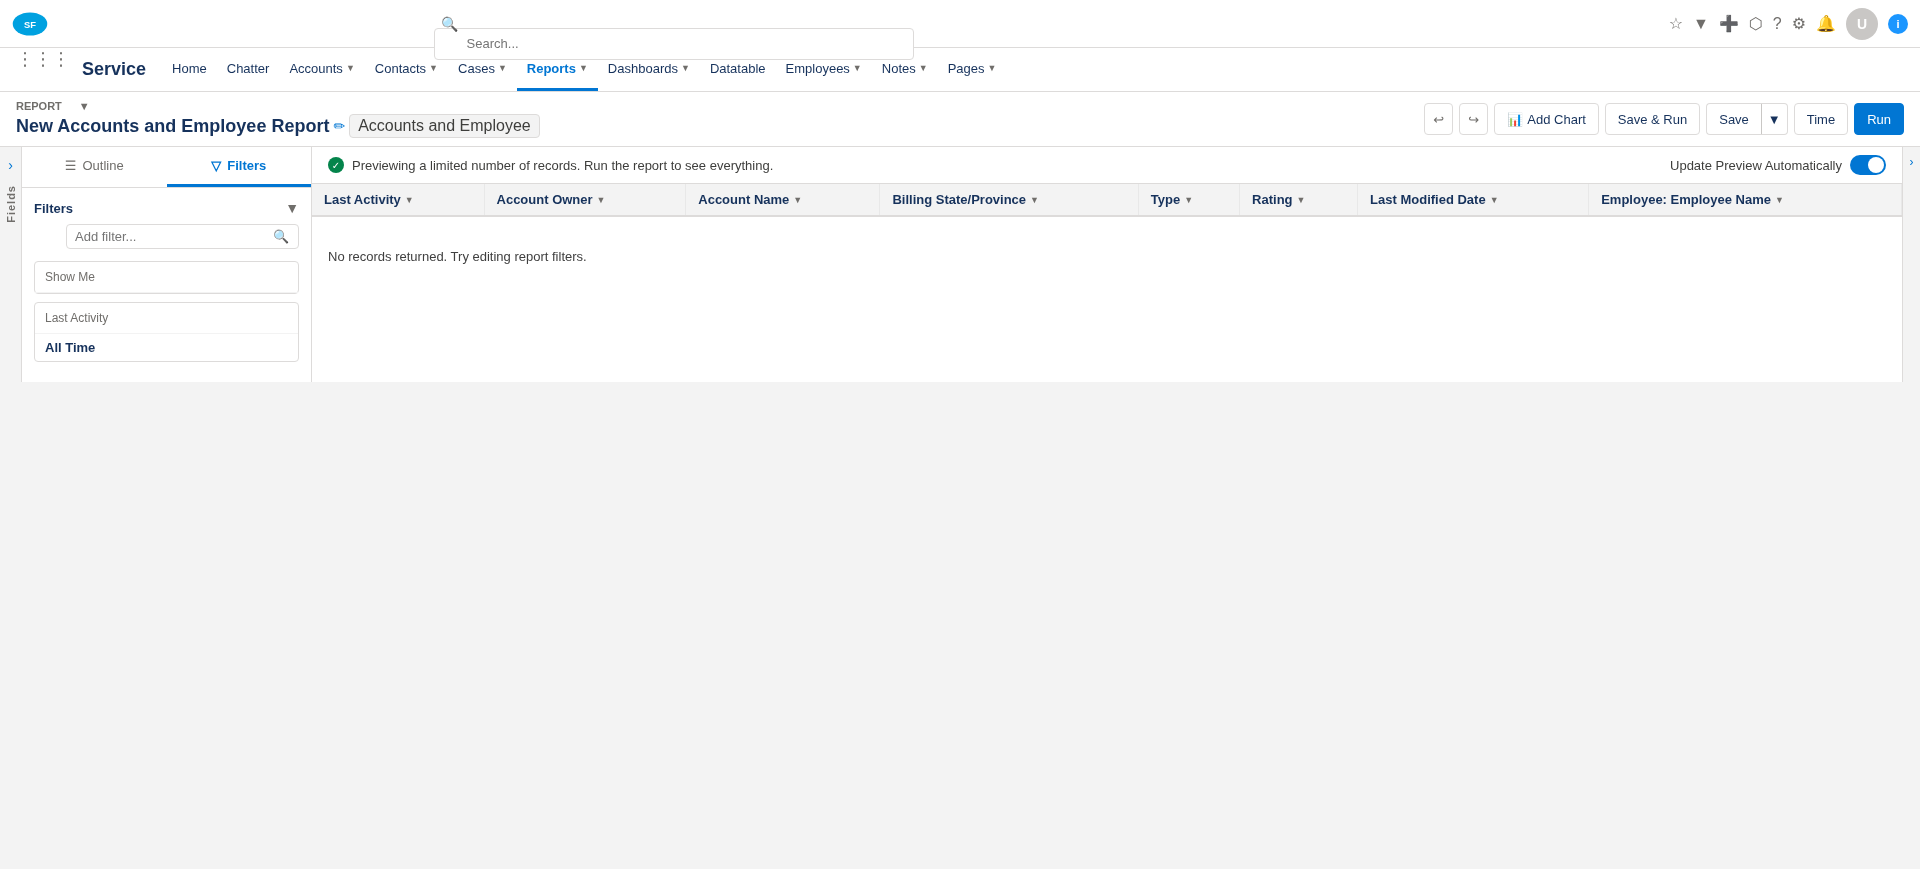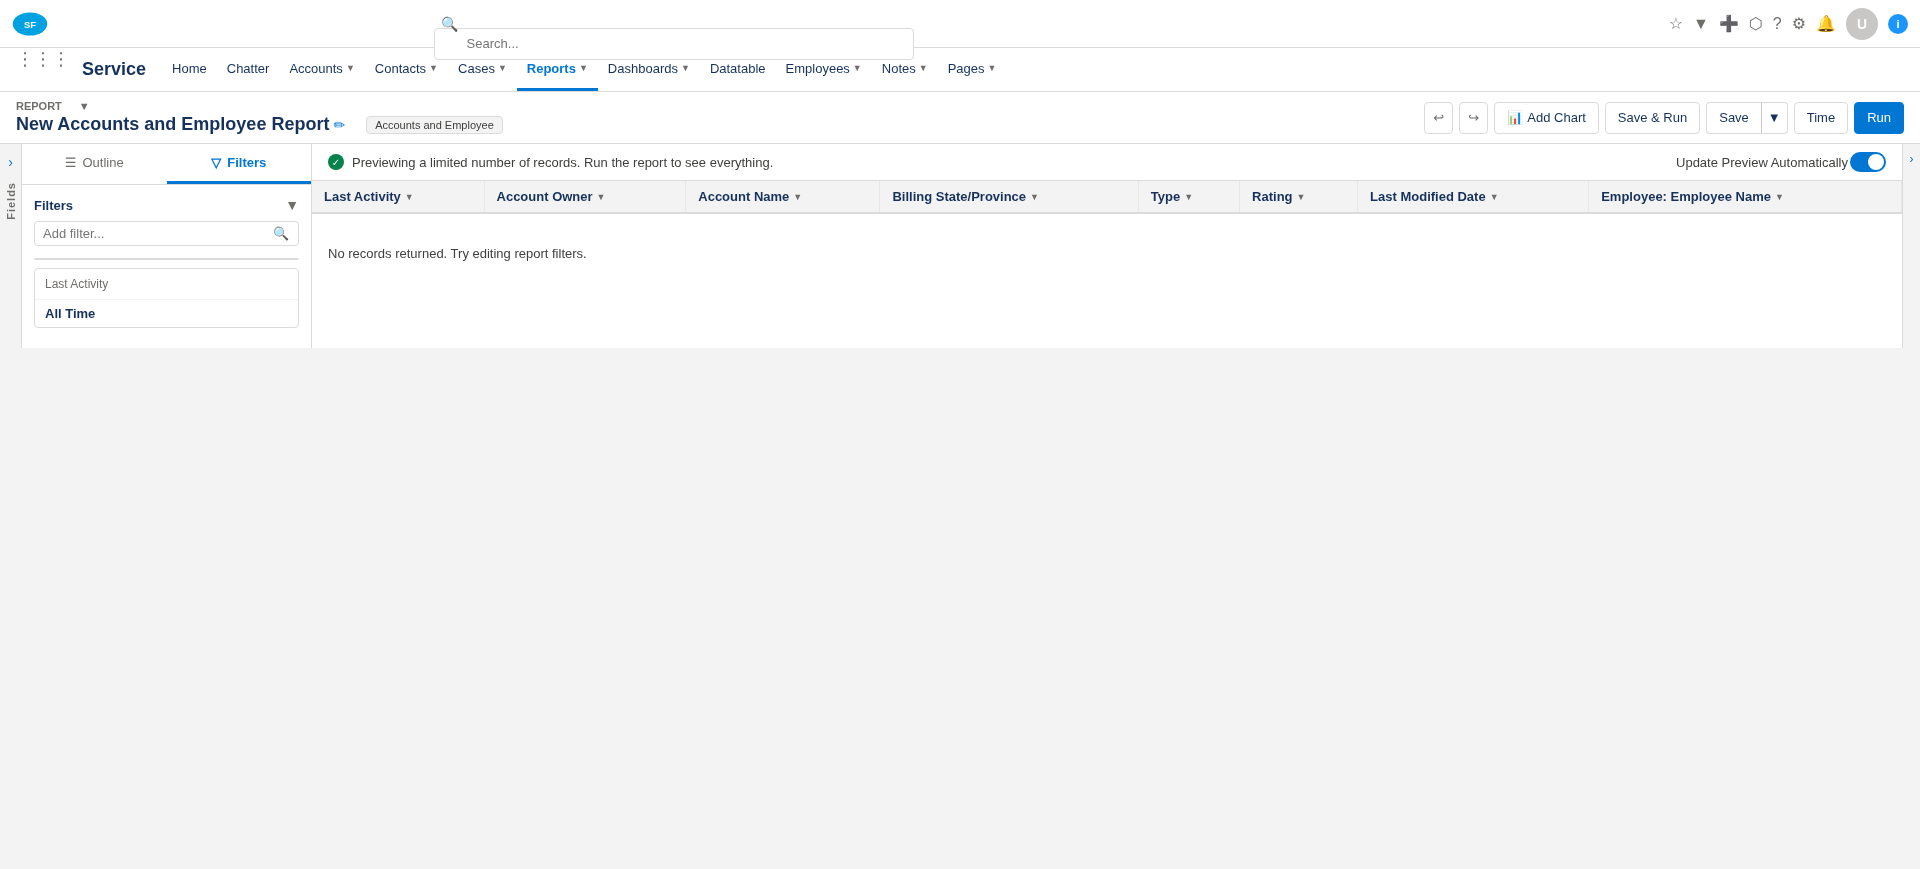--- a/index.html
+++ b/index.html
@@ -156,23 +156,22 @@
     .report-title-edit {
       color: #0176d3;
       font-size: 14px;
       cursor: pointer;
     }
     .report-type-badge {
       background: #f3f3f3;
       border: 1px solid #dddbda;
       border-radius: 4px;
       padding: 2px 8px;
-      font-size: 11px;
+      font-size: 16px;
       color: #3e3e3c;
-      margin-left: 17px;
     }
     .report-header-actions {
       display: flex;
       align-items: center;
       gap: 6px;
       padding-bottom: 8px;
     }
     .btn {
       height: 32px;
       border-radius: 4px;
@@ -272,20 +271,21 @@
     }
     .filter-add-bar {
       display: flex;
       align-items: center;
       border: 1px solid #dddbda;
       border-radius: 4px;
       padding: 4px 8px;
       margin-bottom: 12px;
       background: #fff;
       cursor: text;
+      margin-left: 32px;
     }
     .filter-add-bar input {
       border: none;
       outline: none;
       flex: 1;
       font-size: 13px;
       color: #3e3e3c;
       background: transparent;
     }
     .filter-add-bar .search-icon { color: #706e6b; font-size: 13px; }
@@ -334,21 +334,21 @@
     .preview-banner-left {
       display: flex;
       align-items: center;
       gap: 8px;
       font-size: 13px;
       color: #3e3e3c;
     }
     .preview-banner-right {
       display: flex;
       align-items: center;
-      gap: 2px;
+      gap: 8px;
       font-size: 13px;
       color: #3e3e3c;
     }
     .green-dot {
       width: 16px;
       height: 16px;
       background: #04844b;
       border-radius: 50%;
       display: flex;
       align-items: center;
@@ -559,20 +559,21 @@
         <span>Filters</span>
         <span style="cursor:pointer;color:#706e6b;font-size:14px;">▼</span>
       </div>
 
       <div class="filter-add-bar">
         <input type="text" placeholder="Add filter..." style="">
         <span class="search-icon">🔍</span>
       </div>
 
       <div class="filter-group">
+        <div class="filter-group-header">Show Me</div>
       </div>
 
       <div class="filter-group">
         <div class="filter-group-header">Last Activity</div>
         <div class="filter-group-value">All Time</div>
       </div>
     </div>
   </div>
 
   <div class="main-area">

